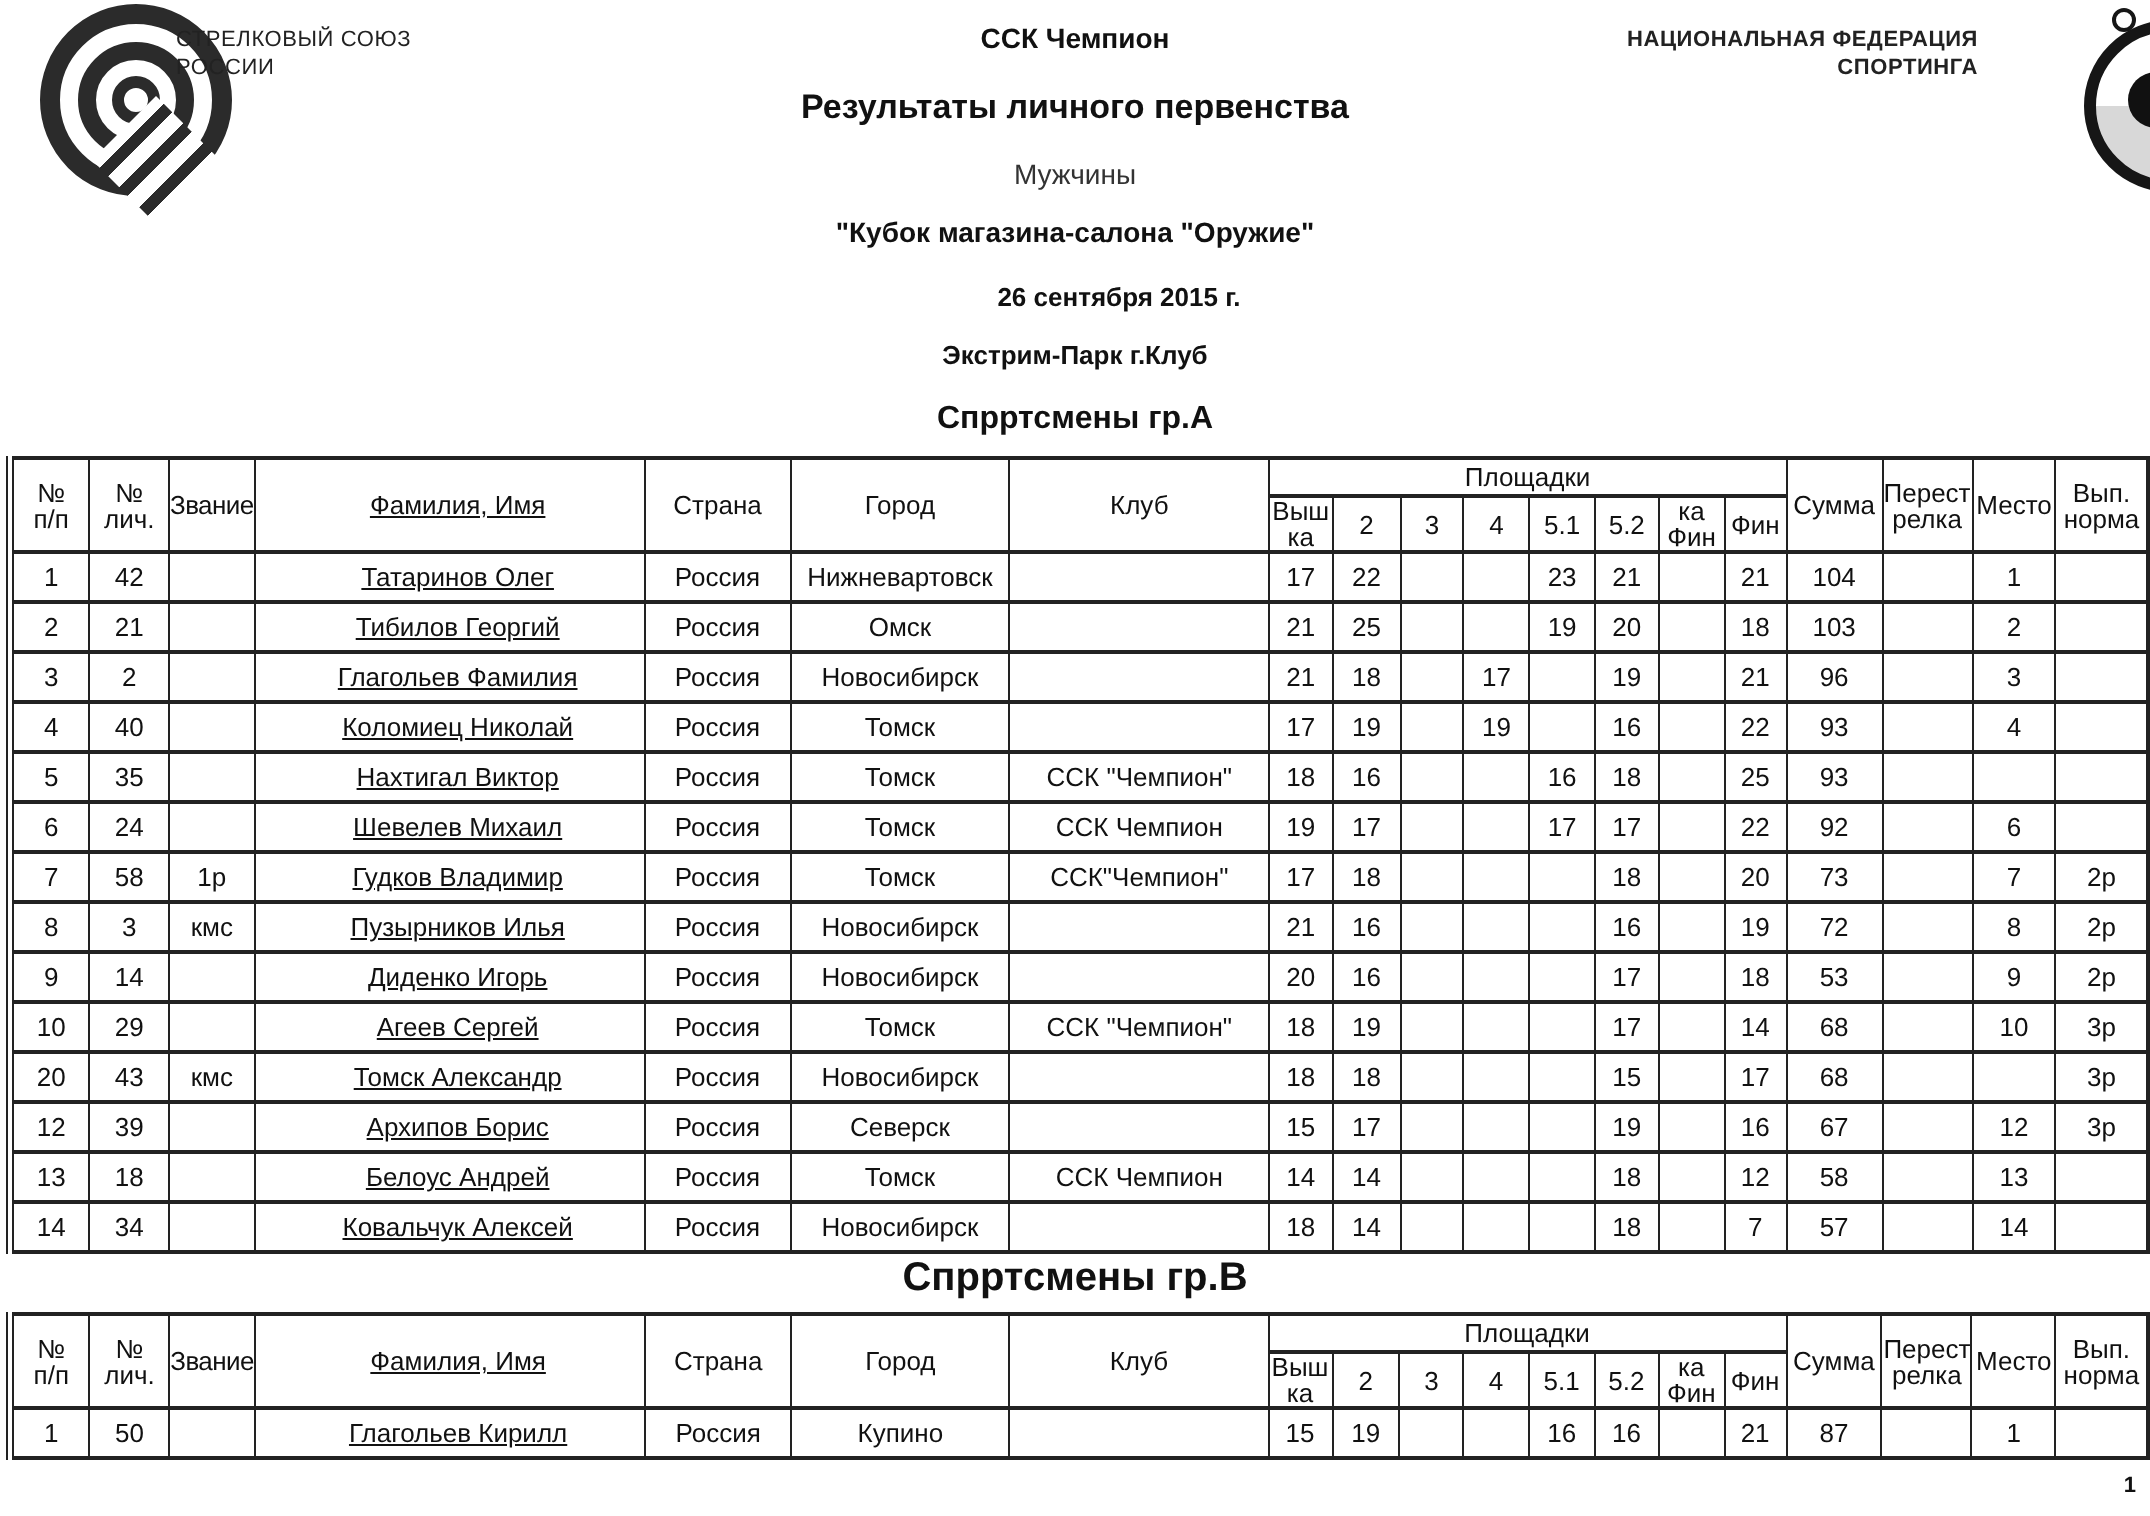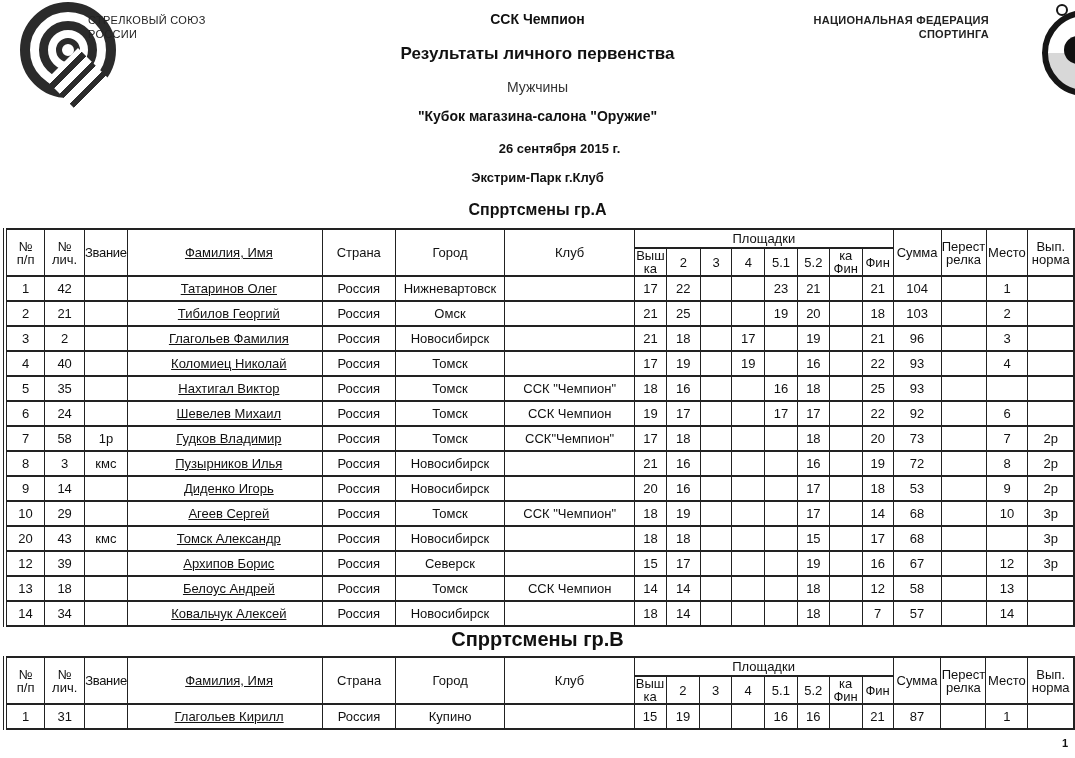--- a/index.html
+++ b/index.html
@@ -490,21 +490,21 @@
         <th>5.1</th>
         <th>5.2</th>
         <th>ка
 Фин</th>
         <th>Фин</th>
       </tr>
     </thead>
     <tbody>
       <tr>
         <td>1</td>
-        <td>31</td>
+        <td>50</td>
         <td></td>
         <td class="left">Глагольев Кирилл</td>
         <td>Россия</td>
         <td>Купино</td>
         <td></td>
         <td>15</td>
         <td>19</td>
         <td></td>
         <td></td>
         <td>16</td>

